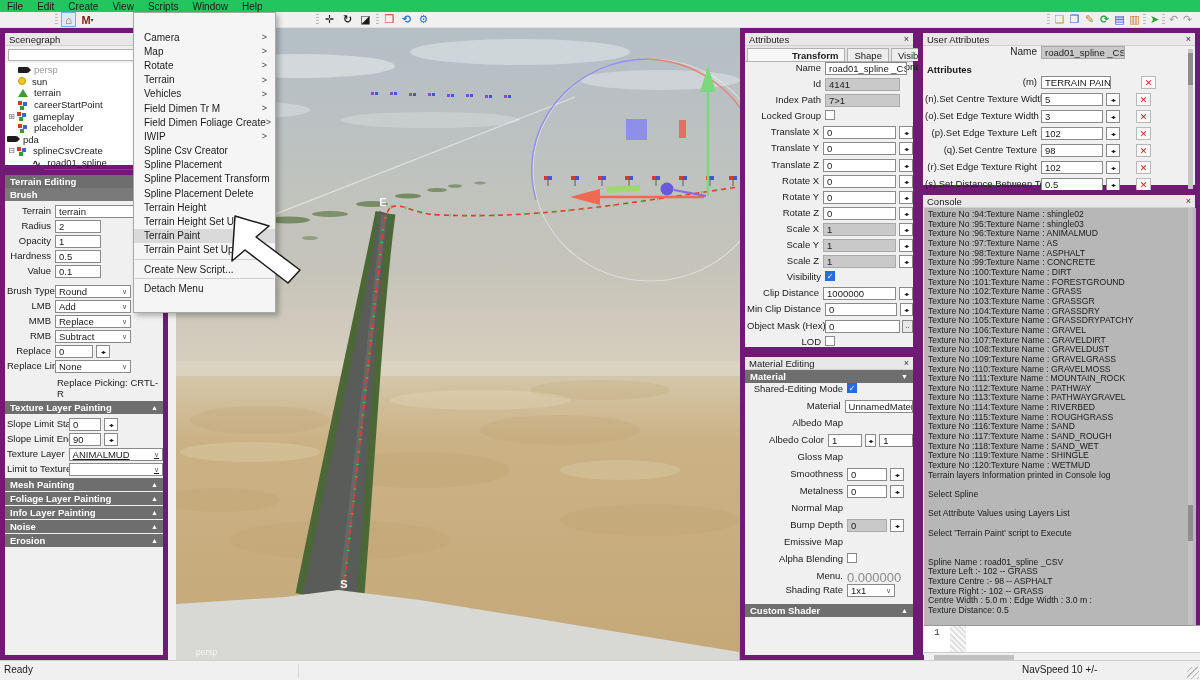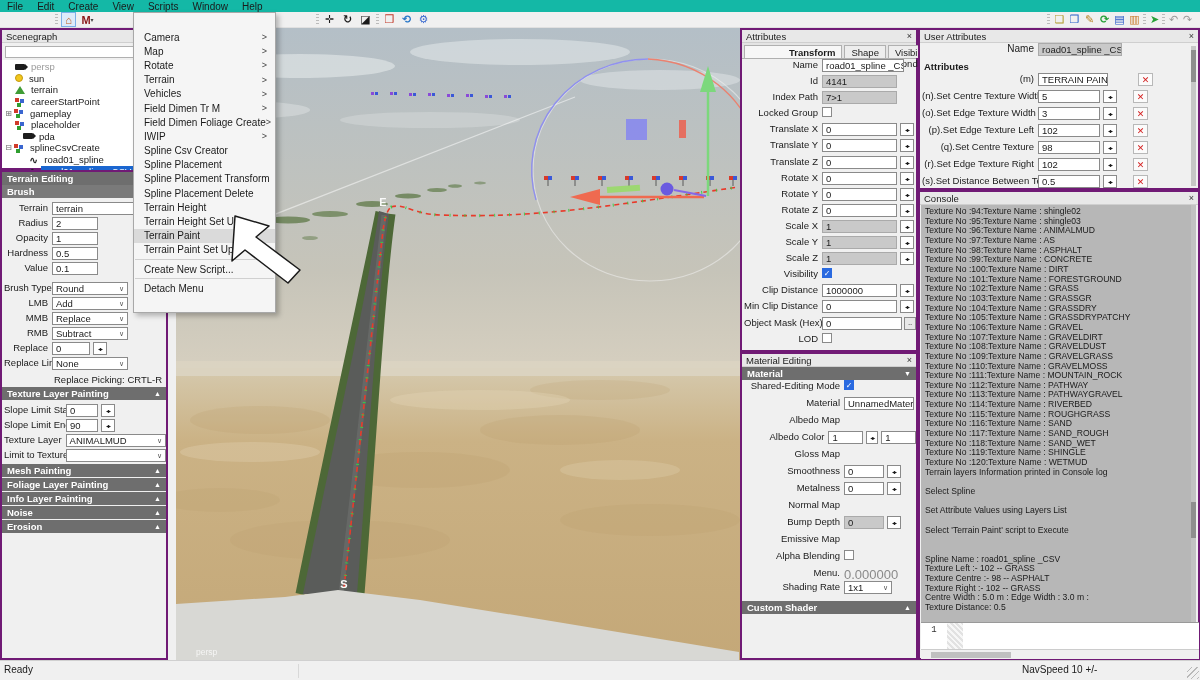--- a/index.html
+++ b/index.html
@@ -1,28 +1,28 @@
 <!DOCTYPE html>
 <html><head>
 <meta charset="utf-8">
 <style>
   * { margin:0; padding:0; box-sizing:border-box; }
   html,body { width:1200px; height:680px; overflow:hidden; background:#f0f0f0;
     font-family:"Liberation Sans","DejaVu Sans",sans-serif; font-size:10px; color:#1a1a1a; }
 
   
-  .menubar { position:absolute; left:0; top:0; width:1200px; height:12px; background:#14b8a6; display:flex; align-items:center; }
+  .menubar { position:absolute; left:0; top:0; width:1200px; height:12px; background:#22c55e; display:flex; align-items:center; }
   .menubar span { padding:0 7px; font-size:10px; cursor:default; }
   .toolbar { position:absolute; left:0; top:12px; width:1200px; height:16px; background:#f0f0f0; border-bottom:1px solid #e0e0e0; }
   .tbtn { position:absolute; top:0; height:15px; min-width:15px; display:flex; align-items:center; justify-content:center; font-size:11px; }
   .tbtn.framed { border:1px solid #7ab0e8; background:#dcebfa; }
   .grip { position:absolute; top:2px; width:3px; height:12px; background:repeating-linear-gradient(180deg,#bbb 0 1px,transparent 1px 3px); }
 
   
-  .panel { position:absolute; background:#f0f0f0; border:2px solid #701a75; }
+  .panel { position:absolute; background:#f0f0f0; border:5px solid #701a75; }
   .ptitle { height:13px; background:#e8e8e8; border-bottom:1px solid #cfcfcf; display:flex; align-items:center; justify-content:space-between; padding:0 4px; font-size:9.5px; }
   .ptitle .x { color:#333; font-size:9px; cursor:default; }
   .sechdr { height:13px; background:#6e6e6e; color:#fff; display:flex; align-items:center; justify-content:space-between; padding:0 5px; font-size:9.5px; font-weight:bold; }
   .sechdr .arr { font-size:7px; }
   .row { display:flex; align-items:flex-start; }
   .lbl { text-align:right; padding-right:4px; font-size:9.5px; white-space:nowrap; }
   .inp { background:#fff; border:1px solid #8a8a8a; height:13px; font-size:9.5px; padding:0 3px; display:flex; align-items:center; white-space:nowrap; overflow:hidden; }
   .inp.ro { background:#c9c9c9; border-color:#aaa; color:#222; }
   .sel .cv { margin-left:auto; color:#555; font-size:7px; padding-left:3px; }
   .stepper { width:14px; height:13px; border:1px solid #8a8a8a; background:#fff; font-size:6px; letter-spacing:-1px; display:flex; align-items:center; justify-content:center; margin-left:3px; }
@@ -44,21 +44,21 @@
   .ic-sun { width:8px; height:8px; border-radius:50%; background:#f2c71d; border:1px solid #c49a10; }
   .ic-terrain { width:0; height:0; border-left:5px solid transparent; border-right:5px solid transparent; border-bottom:8px solid #3f9c35; }
   .ic-node { width:4px; height:4px; background:#d03a2a; box-shadow:5px 1px 0 #3a66d0,2px 5px 0 #2f9e2f; margin-right:9px; margin-bottom:4px; }
   .ic-spline { color:#222; font-weight:bold; font-size:11px; line-height:10px; }
 
   
   .te .row { height:15px; padding-left:2px; }
   .te .lbl { width:48px; }
   .te .w46 { width:46px; } .te .w76 { width:76px; } .te .w98 { width:98px; } .te .w38 { width:38px; }
   .te2 .lbl { width:62px; }
-  .te2 .w32 { width:32px; } .te2 .w103 { width:103px; }
+  .te2 .w32 { width:32px; } .te2 .w103 { width:103px;text-decoration:underline; }
   .note { font-size:9.5px; padding:2px 0 2px 52px; }
 
   
   .tabs { display:flex; height:16px; border-bottom:1px solid #b0b0b0; background:#e4e4e4; padding-top:2px; }
   .tab { padding:1px 6px; font-size:9.5px; border:1px solid #b0b0b0; border-bottom:none; margin-left:2px; background:#ededed; }
   .tab.on { background:#f7f7f7; font-weight:bold;padding-left:44px; }
   .at .row { height:16.1px; padding-left:2px; }
   .at .lbl { width:78px; }
   .at .w75 { width:75px; } .at .w82 { width:82px; }
   .morebtn { width:12px; height:13px; border:1px solid #8a8a8a; background:#e8e8e8; font-size:8px; text-align:center; line-height:9px; margin-left:2px; }
@@ -340,21 +340,21 @@
       </div>
     <div class="titem">
         <span class="exp">⊞</span>
         <span class="ic ic-node"></span>
         <span class="tlabel">gameplay</span>
       </div>
     <div class="titem" style="padding-left:12px">
         <span class="ic ic-node"></span>
         <span class="tlabel">placeholder</span>
       </div>
-    <div class="titem" style="padding-left:20px">
+    <div class="titem" style="padding-left:1px">
         <span class="ic ic-cam"></span>
         <span class="tlabel">pda</span>
       </div>
     <div class="titem">
         <span class="exp">⊟</span>
         <span class="ic ic-node"></span>
         <span class="tlabel">splineCsvCreate</span>
       </div>
     <div class="titem" style="padding-left:26px">
         <span class="ic ic-spline">∿</span>

